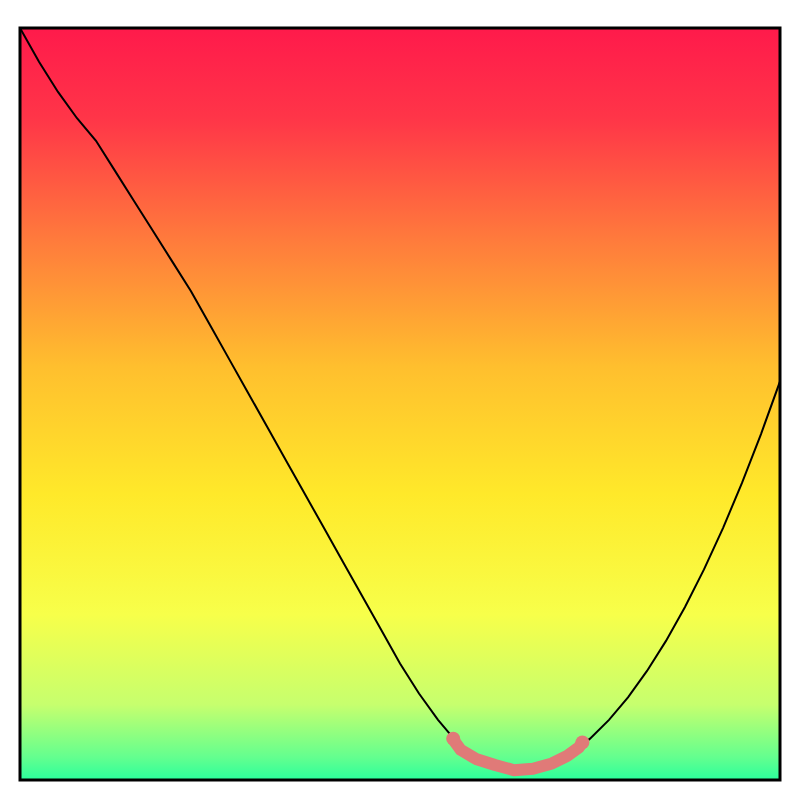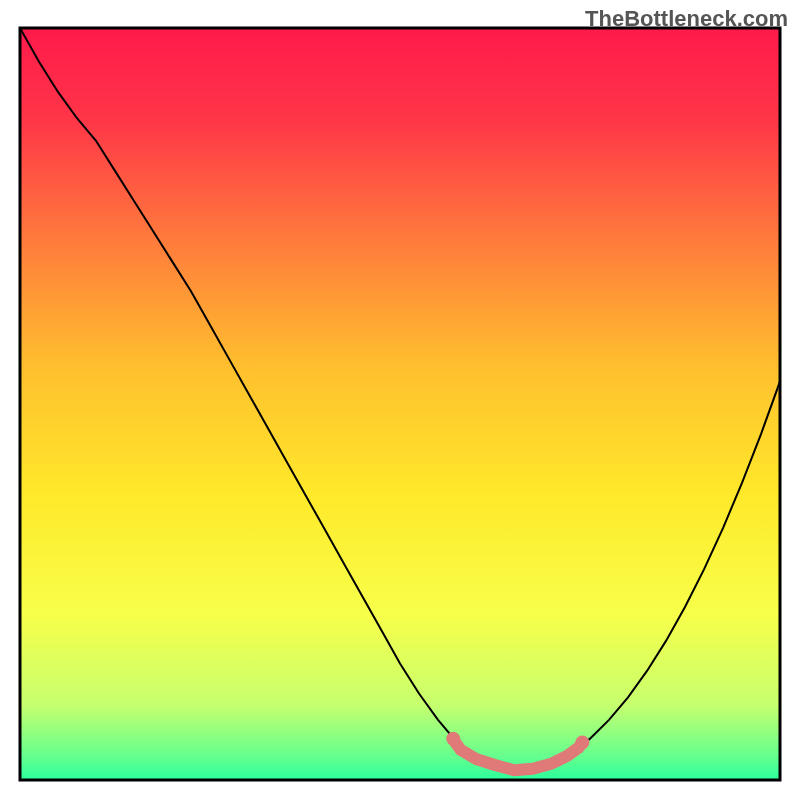--- a/index.html
+++ b/index.html
@@ -18,21 +18,20 @@
     font-weight: bold;
     color: #555;
     z-index: 10;
   }
   svg { display: block; }
 </style>
 </head>
 <body>
 
 <div class="chart-container">
-  <div class="watermark">TheBottleneck.com</div>
   <svg id="chart-svg" width="800" height="800" viewBox="0 0 800 800">
     <defs>
       <linearGradient id="bg-grad" x1="0" y1="0" x2="0" y2="1">
           <stop offset="0%" stop-color="#ff1a4b"></stop>
           <stop offset="12%" stop-color="#ff3548"></stop>
           <stop offset="28.000000000000004%" stop-color="#ff7a3c"></stop>
           <stop offset="45%" stop-color="#ffbf2e"></stop>
           <stop offset="62%" stop-color="#ffe92a"></stop>
           <stop offset="78%" stop-color="#f7ff4a"></stop>
           <stop offset="90%" stop-color="#c6ff6e"></stop>

